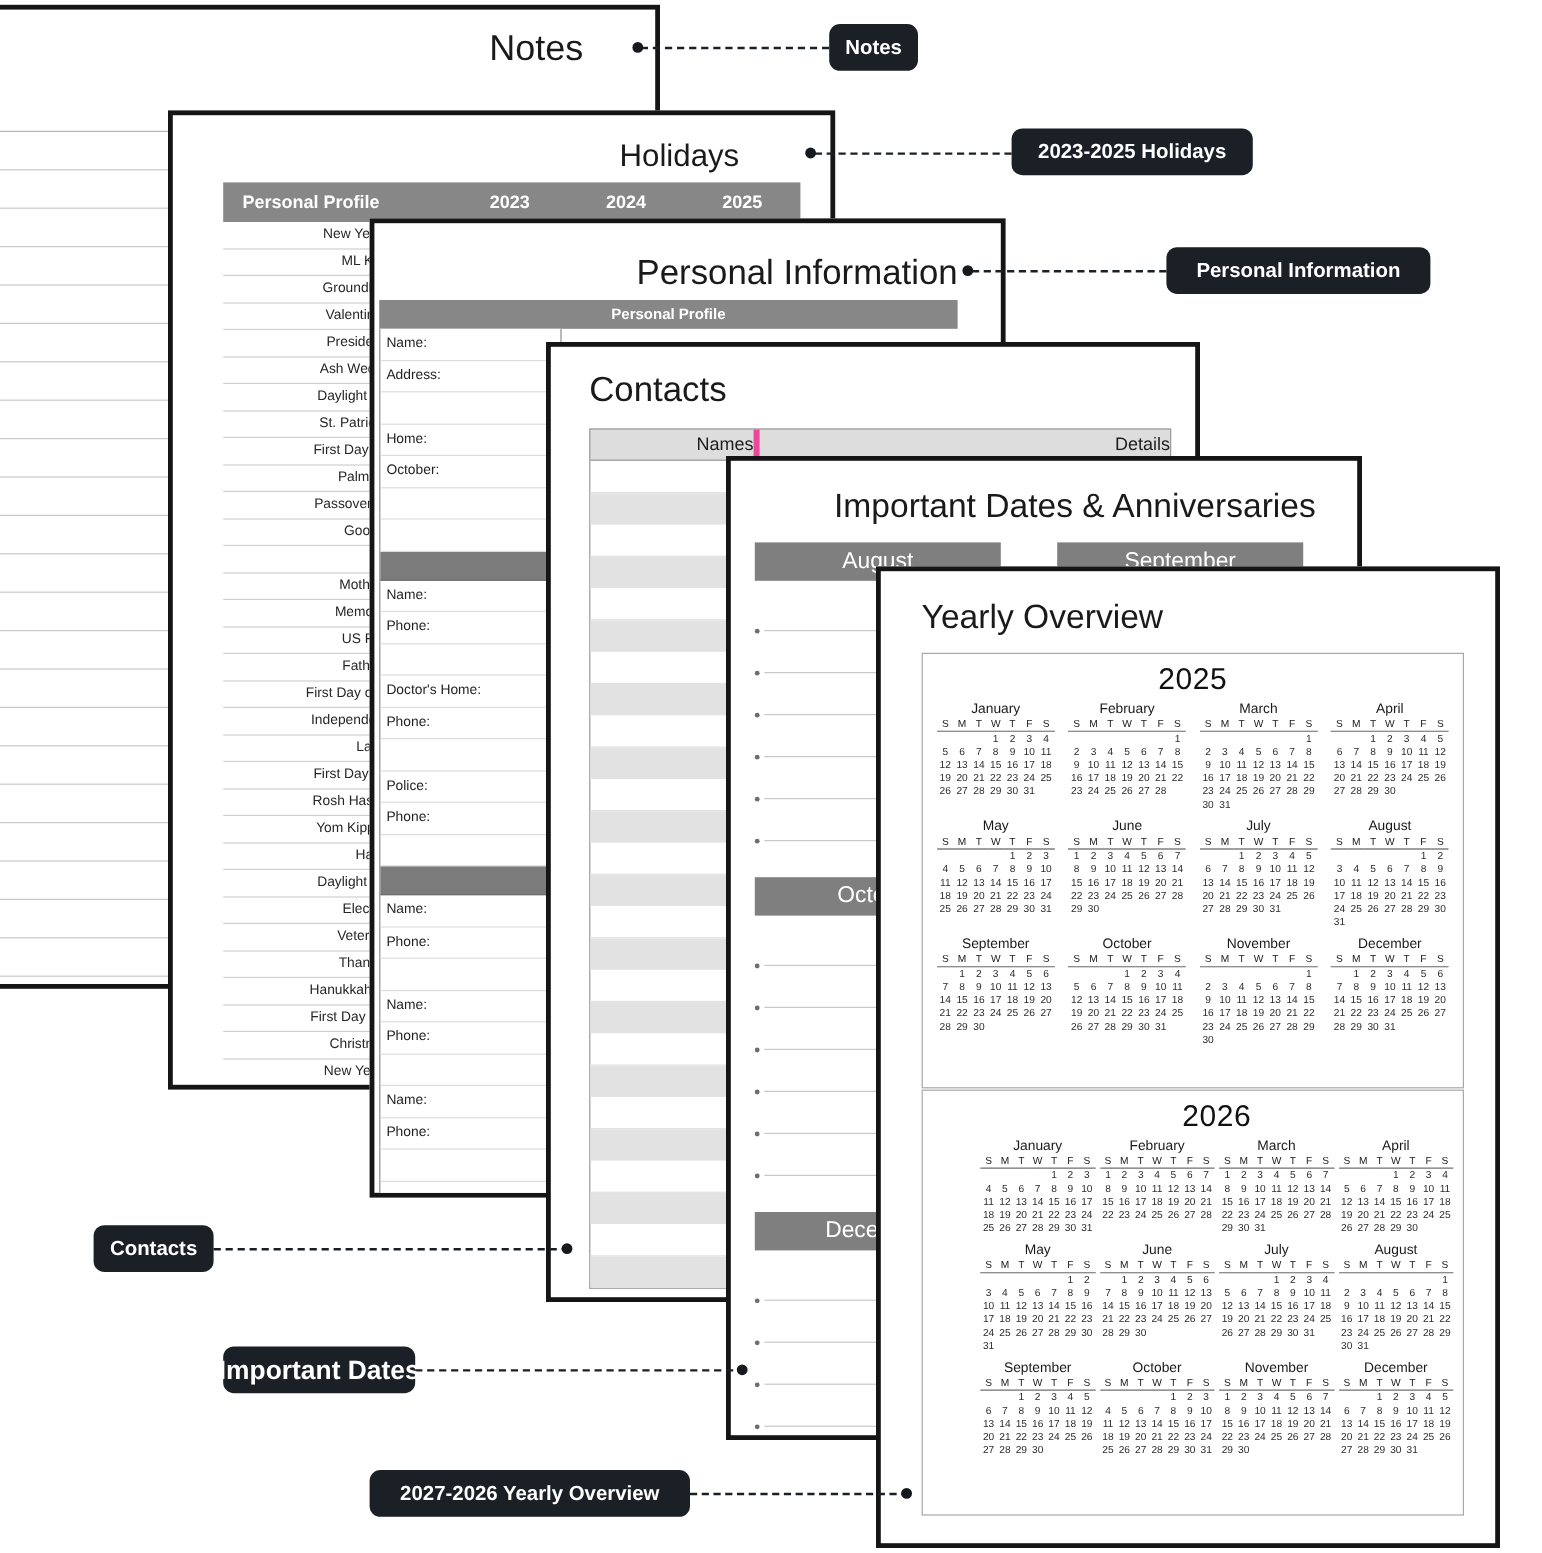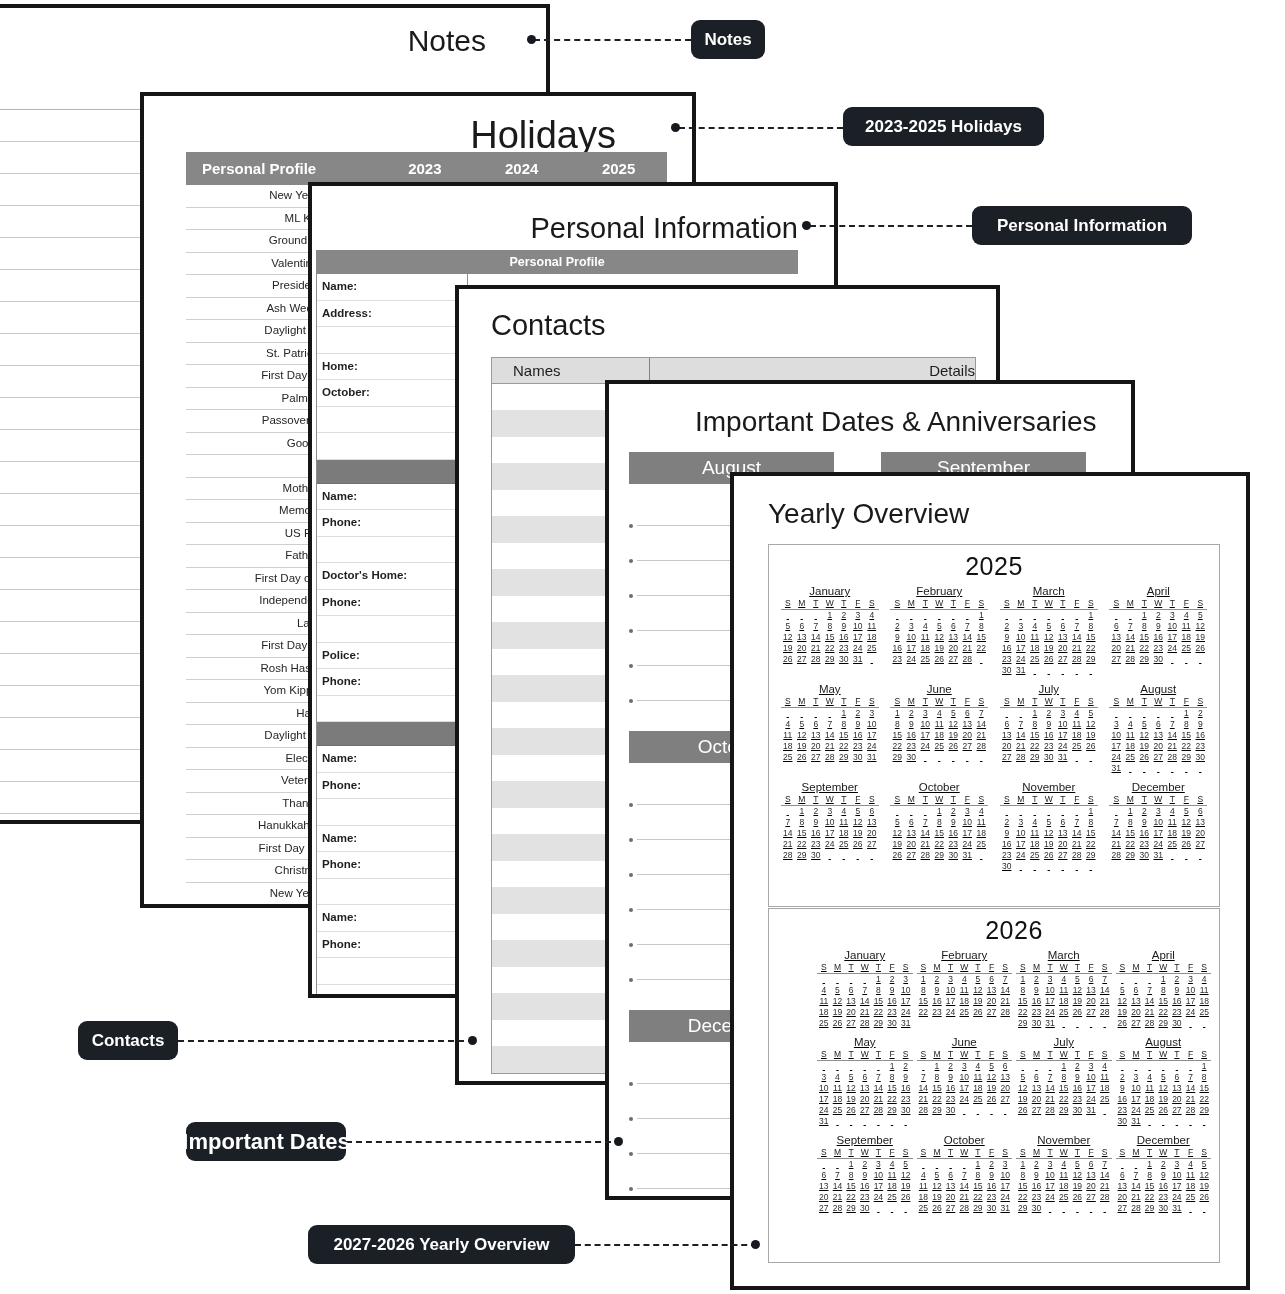--- a/index.html
+++ b/index.html
@@ -29,21 +29,21 @@
   #page-notes .page-title{
     position:absolute;right:60px;top:16px;font-size:30px;
   }
   .note-lines{position:absolute;left:36px;right:30px;top:70px;bottom:14px;}
   .note-line{height:31px;border-bottom:1px solid #c9c9c9;}
   .note-line.first{border-bottom:1px solid #b5b5b5;}
 
   
   #page-holidays{left:140px;top:92px;width:556px;height:816px;}
   #page-holidays .page-title{
-    position:absolute;right:76px;top:18px;font-size:38px;
+    position:absolute;right:76px;top:18px;font-size:26px;
   }
   .hol-header{
     position:absolute;left:42px;top:56px;width:481px;height:33px;
     background:#878787;color:#ffffff;font-weight:bold;font-size:15px;
     display:flex;align-items:center;
   }
   .hol-header .hh-name{width:180px;padding-left:16px;}
   .hol-header .hh-yr{width:100px;text-align:center;}
   .hol-list{position:absolute;left:42px;top:89px;width:170px;}
   .hol-row{
@@ -57,36 +57,36 @@
   
   #page-personal{left:308px;top:182px;width:530px;height:816px;}
   #page-personal .page-title{
     position:absolute;right:36px;top:26px;font-size:29px;
   }
   .pp-band{
     position:absolute;left:4px;top:64px;width:482px;height:24px;
     background:#878787;color:#fff;font-weight:bold;font-size:12.5px;
     display:flex;align-items:center;justify-content:center;
   }
-  .pi-table{position:absolute;left:4px;top:88px;width:150px;border:1px solid #8d8d8d;border-top:none;background:#fff;font-weight:bold;}
+  .pi-table{position:absolute;left:4px;top:88px;width:150px;border:1px solid #8d8d8d;border-top:none;background:#fff;}
   .pi-row{height:25.5px;line-height:25.5px;border-bottom:1px solid #dddddd;font-size:11.5px;color:#1f1f1f;padding-left:5px;white-space:nowrap;overflow:hidden;}
   .pi-row.blank{color:transparent;}
   .pi-sub{height:23px;background:#7b7b7b;border-bottom:1px solid #6f6f6f;}
 
   
   #page-contacts{left:455px;top:285px;width:545px;height:800px;}
   #page-contacts .page-title{
     position:absolute;left:32px;top:20px;font-size:29px;
   }
   .ct-head{
     position:absolute;left:32px;top:68px;width:485px;height:27px;
     background:#dddddd;border:1px solid #9a9a9a;box-sizing:border-box;
     display:flex;align-items:center;font-size:15px;color:#1d1d1d;
   }
-  .ct-head .ch-names{width:136px;text-align:left;border-right:1px solid #ec4899;height:100%;line-height:25px;margin-left:21px;}
+  .ct-head .ch-names{width:136px;text-align:right;border-right:5px solid #ec4899;height:100%;line-height:25px;}
   .ct-head .ch-details{flex:1;text-align:right;}
   .ct-body{position:absolute;left:32px;top:95px;width:160px;border:1px solid #9a9a9a;border-top:none;box-sizing:border-box;}
   .ct-row{height:25.5px;border-bottom:1px solid #e3e3e3;}
   .ct-row.alt{background:#e2e2e2;}
 
   
   #page-dates{left:605px;top:380px;width:530px;height:820px;}
   #page-dates .page-title{
     position:absolute;left:86px;top:22px;font-size:28px;
   }
@@ -115,21 +115,21 @@
   .year-box{
     position:absolute;left:34px;width:452px;
     border:1px solid #a8a8a8;box-sizing:border-box;background:#fff;
   }
   .year-box.y1{top:68px;height:363px;}
   .year-box.y2{top:432px;height:355px;padding-left:40px;}
   .year-label{
     text-align:center;font-size:25px;color:#111;
     padding-top:7px;padding-bottom:2px;letter-spacing:.5px;
   }
-  .mon-grid{display:flex;flex-wrap:wrap;padding:0 6px;text-decoration:underline;}
+  .mon-grid{display:flex;flex-wrap:wrap;padding:0 6px;}
   .mon{width:25%;box-sizing:border-box;padding:2px 2px 5px 2px;}
   .mon-name{text-align:center;font-size:11.5px;color:#1a1a1a;margin-bottom:1px;}
   table.cal{border-collapse:collapse;margin:0 auto;}
   table.cal td,table.cal th{
     width:14px;height:11px;text-align:center;
     font-size:8.5px;color:#2c2c2c;font-weight:normal;padding:0;
     line-height:11px;
   }
   table.cal th{border-bottom:1px solid #8e8e8e;color:#1a1a1a;font-size:8.5px;}
 

